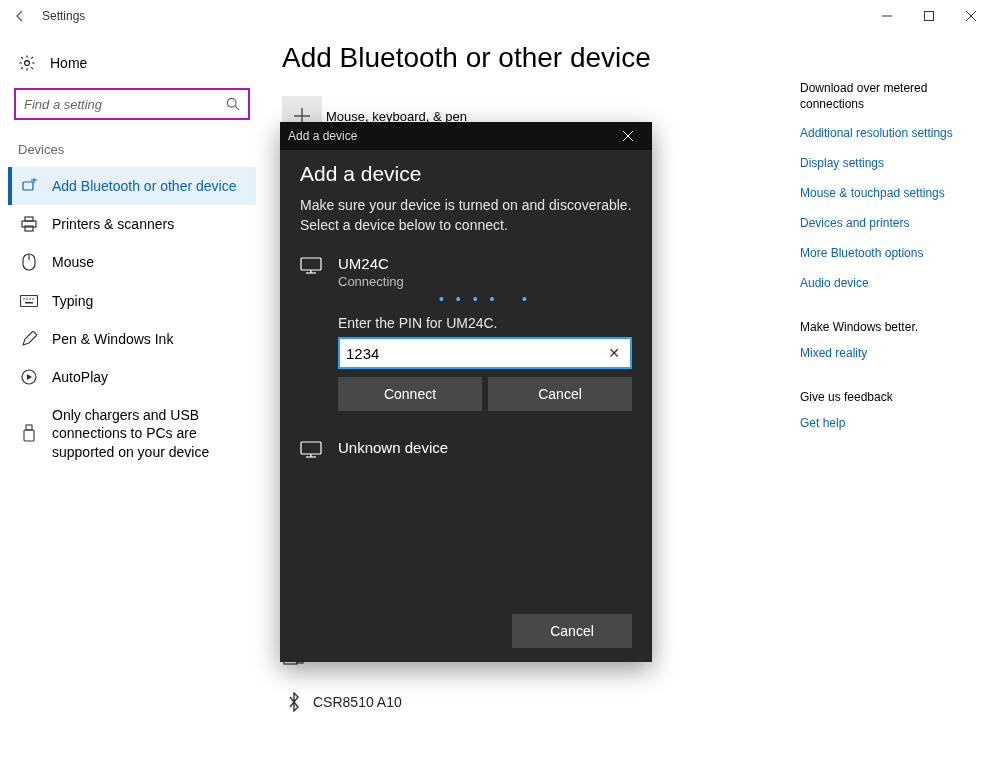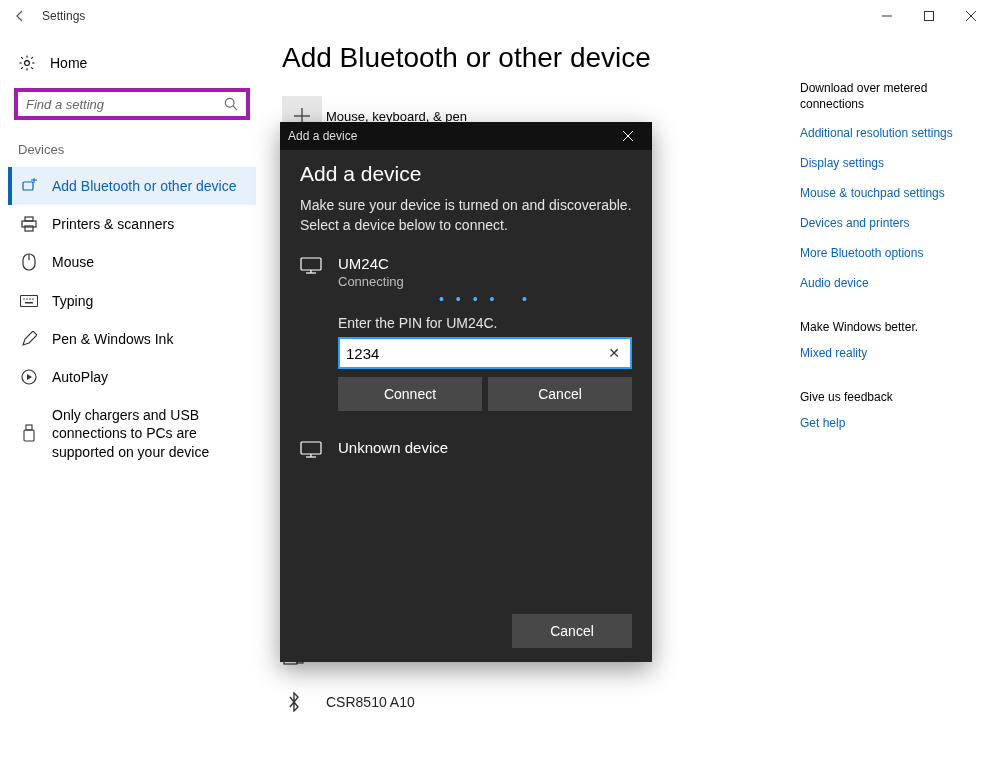--- a/index.html
+++ b/index.html
@@ -49,21 +49,21 @@
   padding: 12px 8px 15px 8px;
 }
 .home-row {
   display:flex; align-items:center;
   gap: 14px;
   padding: 10px 10px;
   font-size: 14px;
 }
 .search-box {
   margin: 6px 6px 18px 6px;
-  border: 4px solid #a21caf;
+  border: 2px solid #a21caf;
   background: #fff;
   display:flex;
   align-items:center;
   height: 32px;
   padding: 0 8px;
 }
 .search-box input {
   border:none; outline:none;
   flex:1;
   font-size:13px;
@@ -128,21 +128,21 @@
   display:flex; align-items:center; justify-content:center;
   font-size: 20px;
   color:#555;
 }
 .background-items {
   position:absolute;
   top: 610px;
   left: 18px;
 }
 .bg-row {
-  display:flex; align-items:center; gap:20px;
+  display:flex; align-items:center; gap:7px;
   padding: 12px 0;
   color:#222;
   font-size:14px;
 }
 .bg-row .icoslot { width:24px; display:flex; justify-content:center; color:#333; }
 
 .right-col {
   width: 200px;
   padding: 48px 12px 0 0;
   font-size: 12px;

